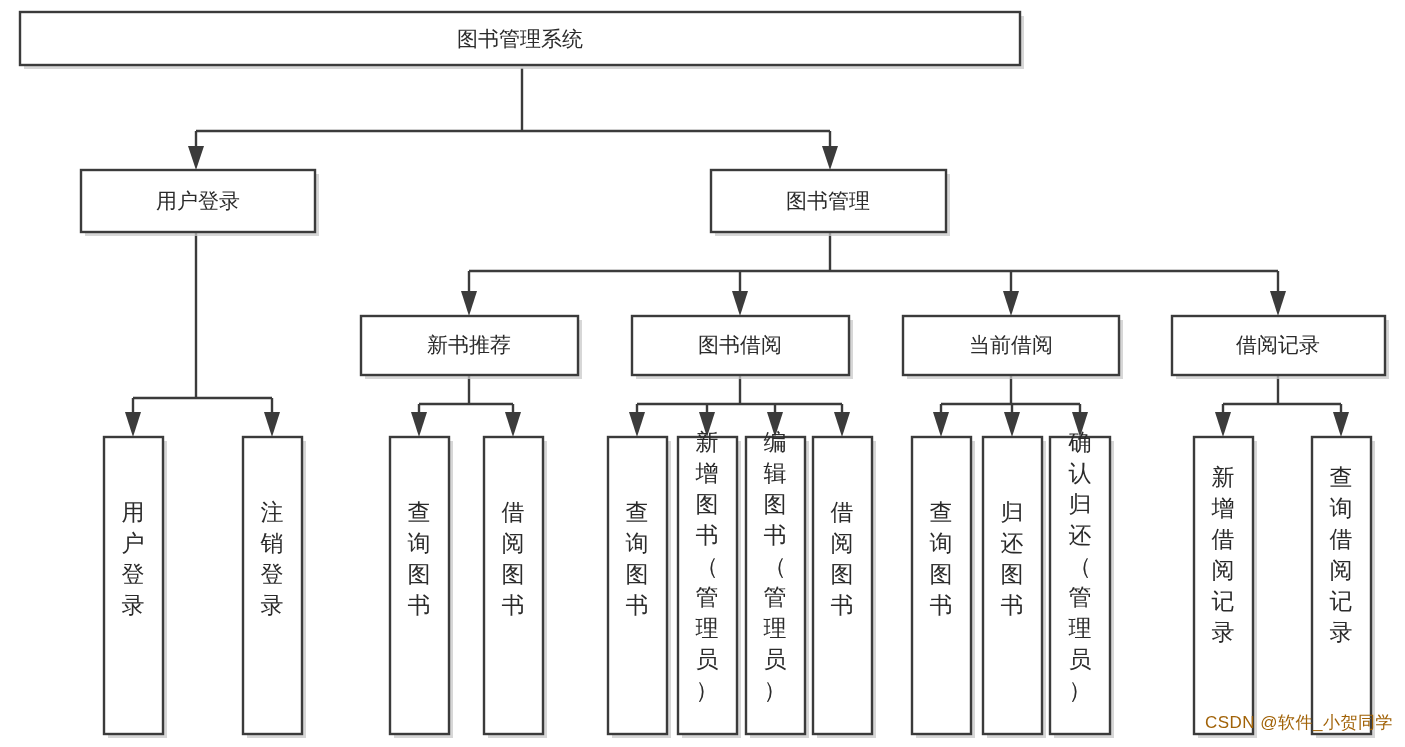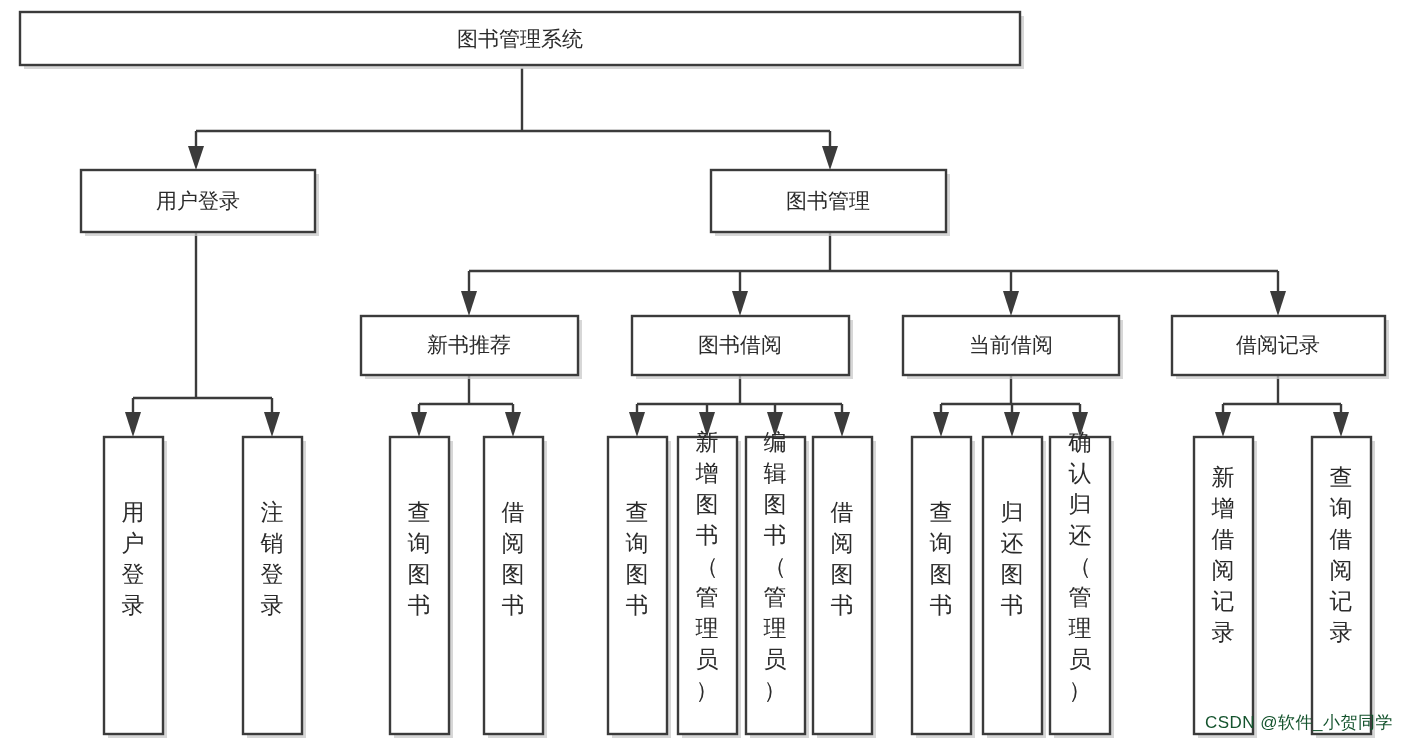--- a/index.html
+++ b/index.html
@@ -60,21 +60,21 @@
     font-size: 23px;
     fill: #2b2b2b;
     text-anchor: middle;
   }
   .watermark {
     position: absolute;
     right: 12px;
     bottom: 6px;
     font-family: "Liberation Sans", "DejaVu Sans", sans-serif;
     font-size: 17px;
-    color: #14532d;
+    color: #a16207;
     letter-spacing: 0.5px;
     white-space: nowrap;
     pointer-events: none;
   }
 </style>
 </head>
 <body>
 
 <div id="diagram-root">
 

